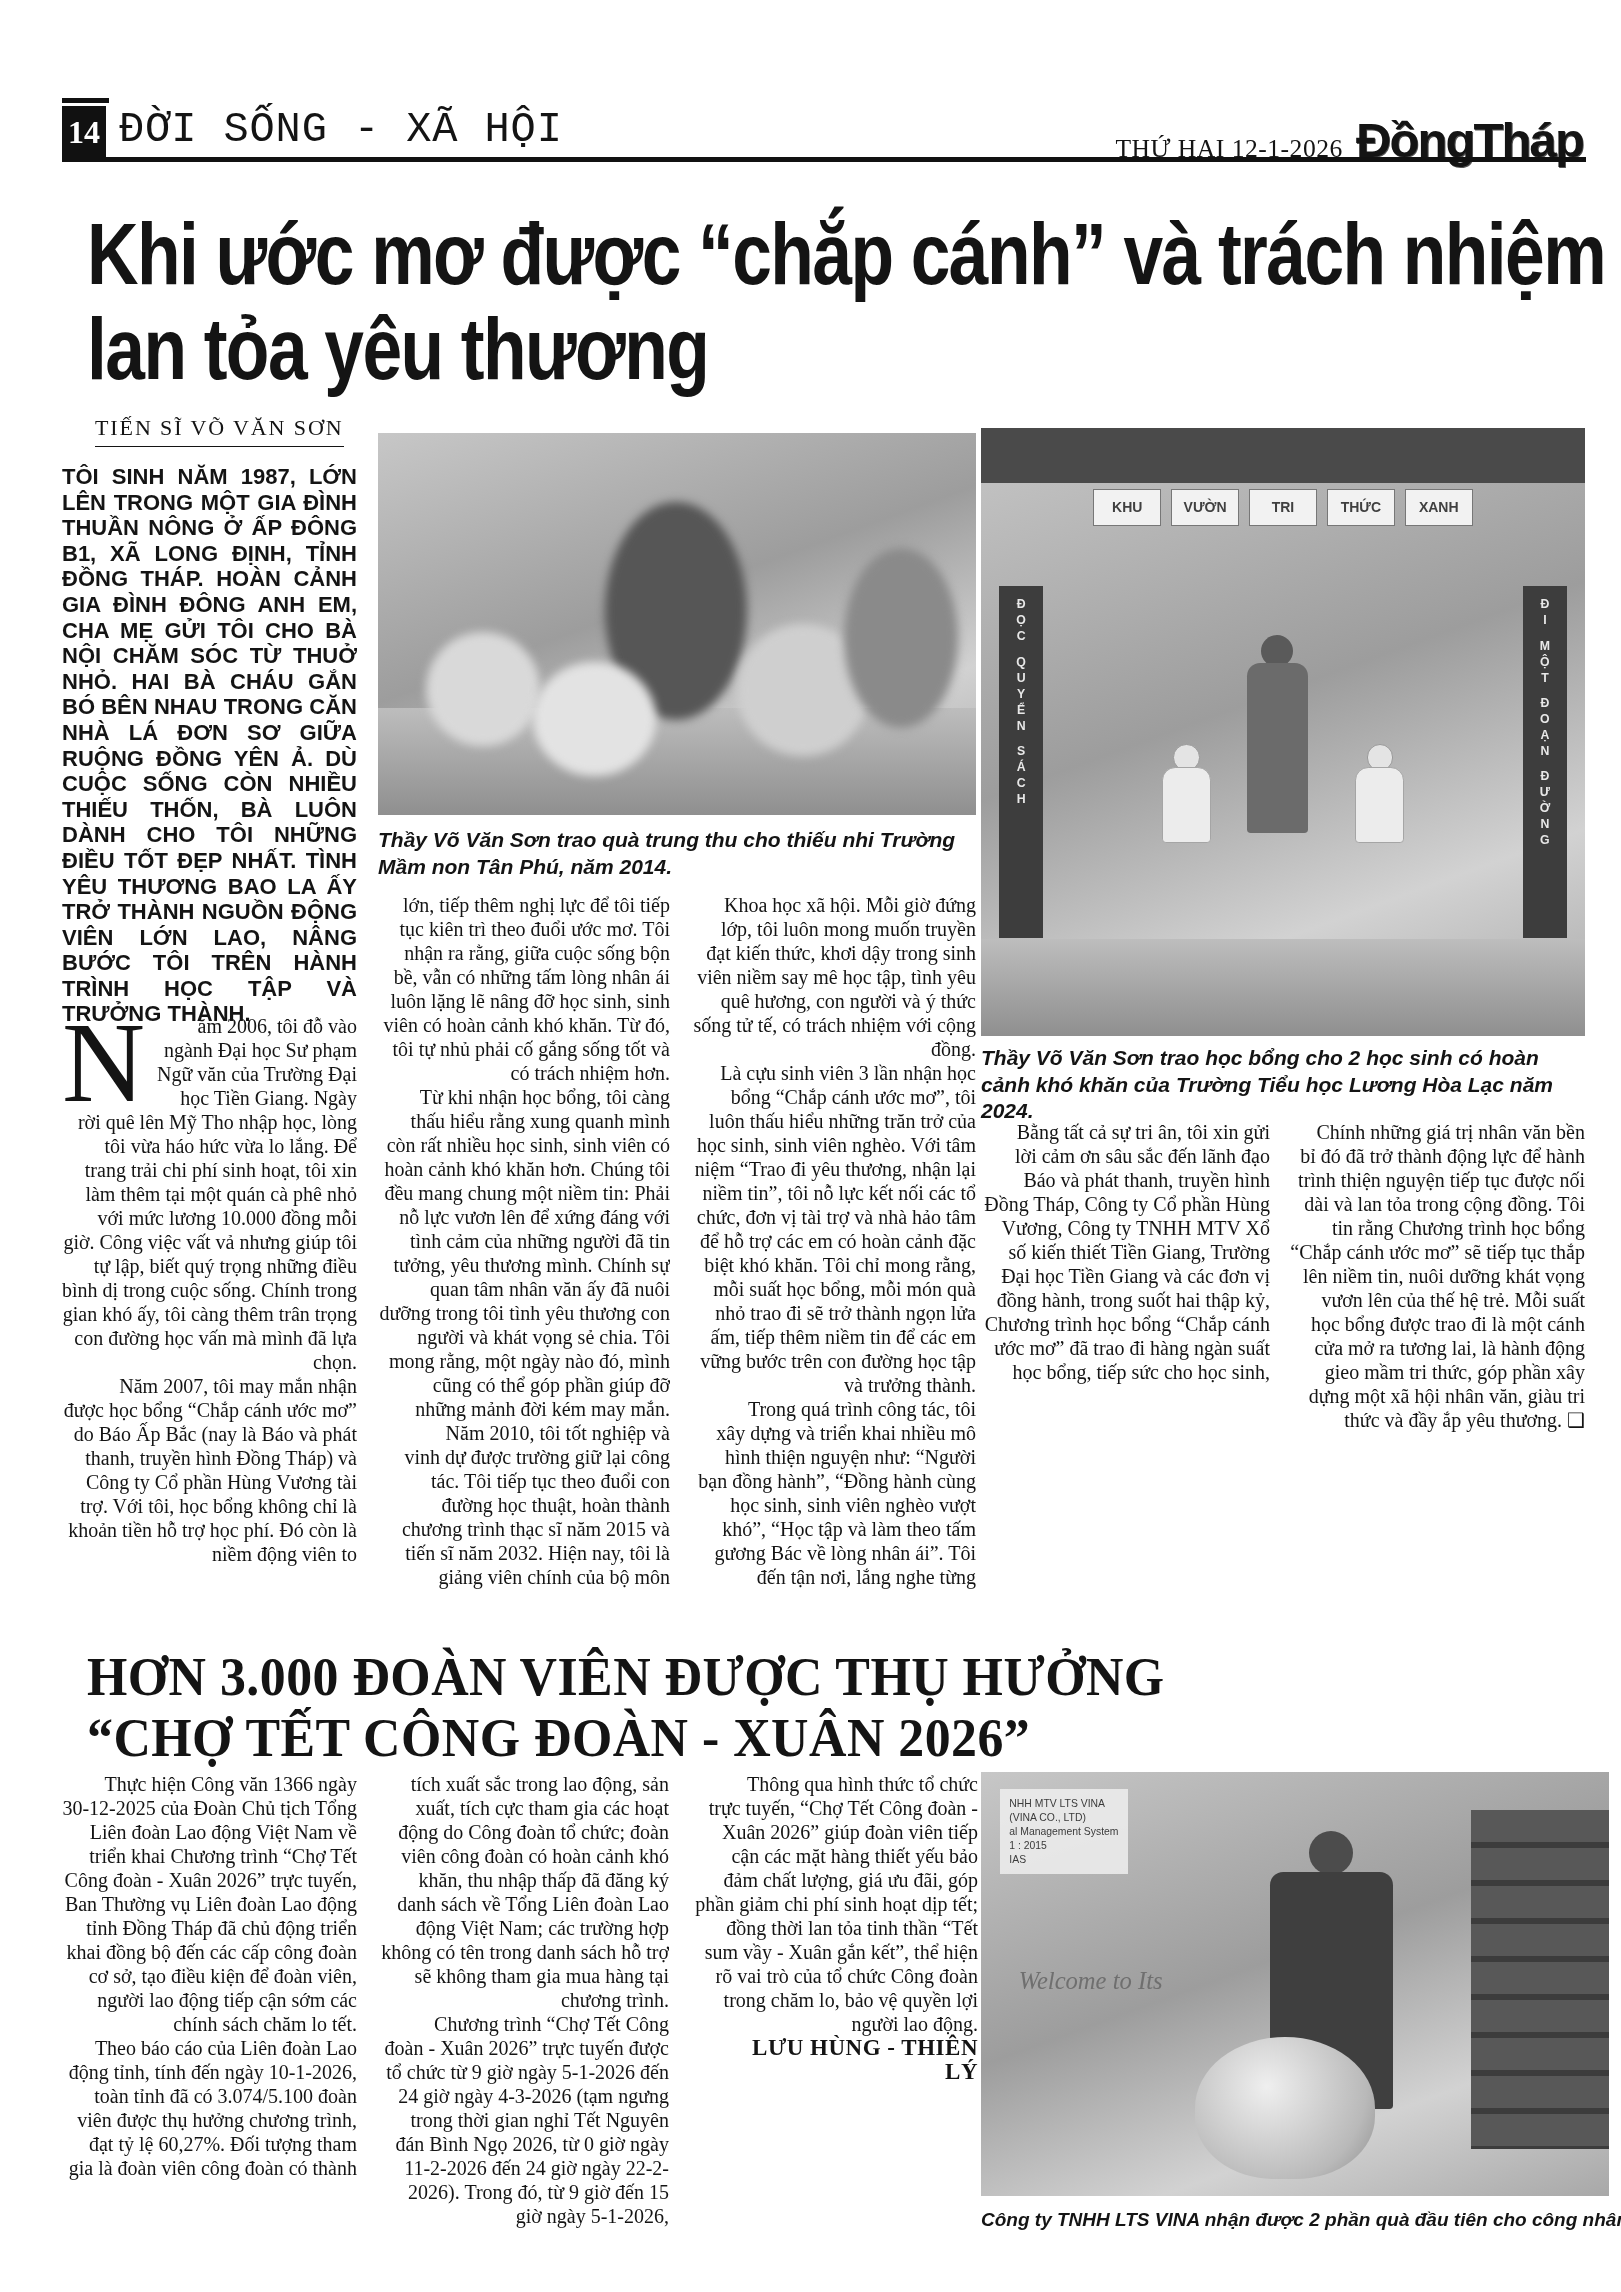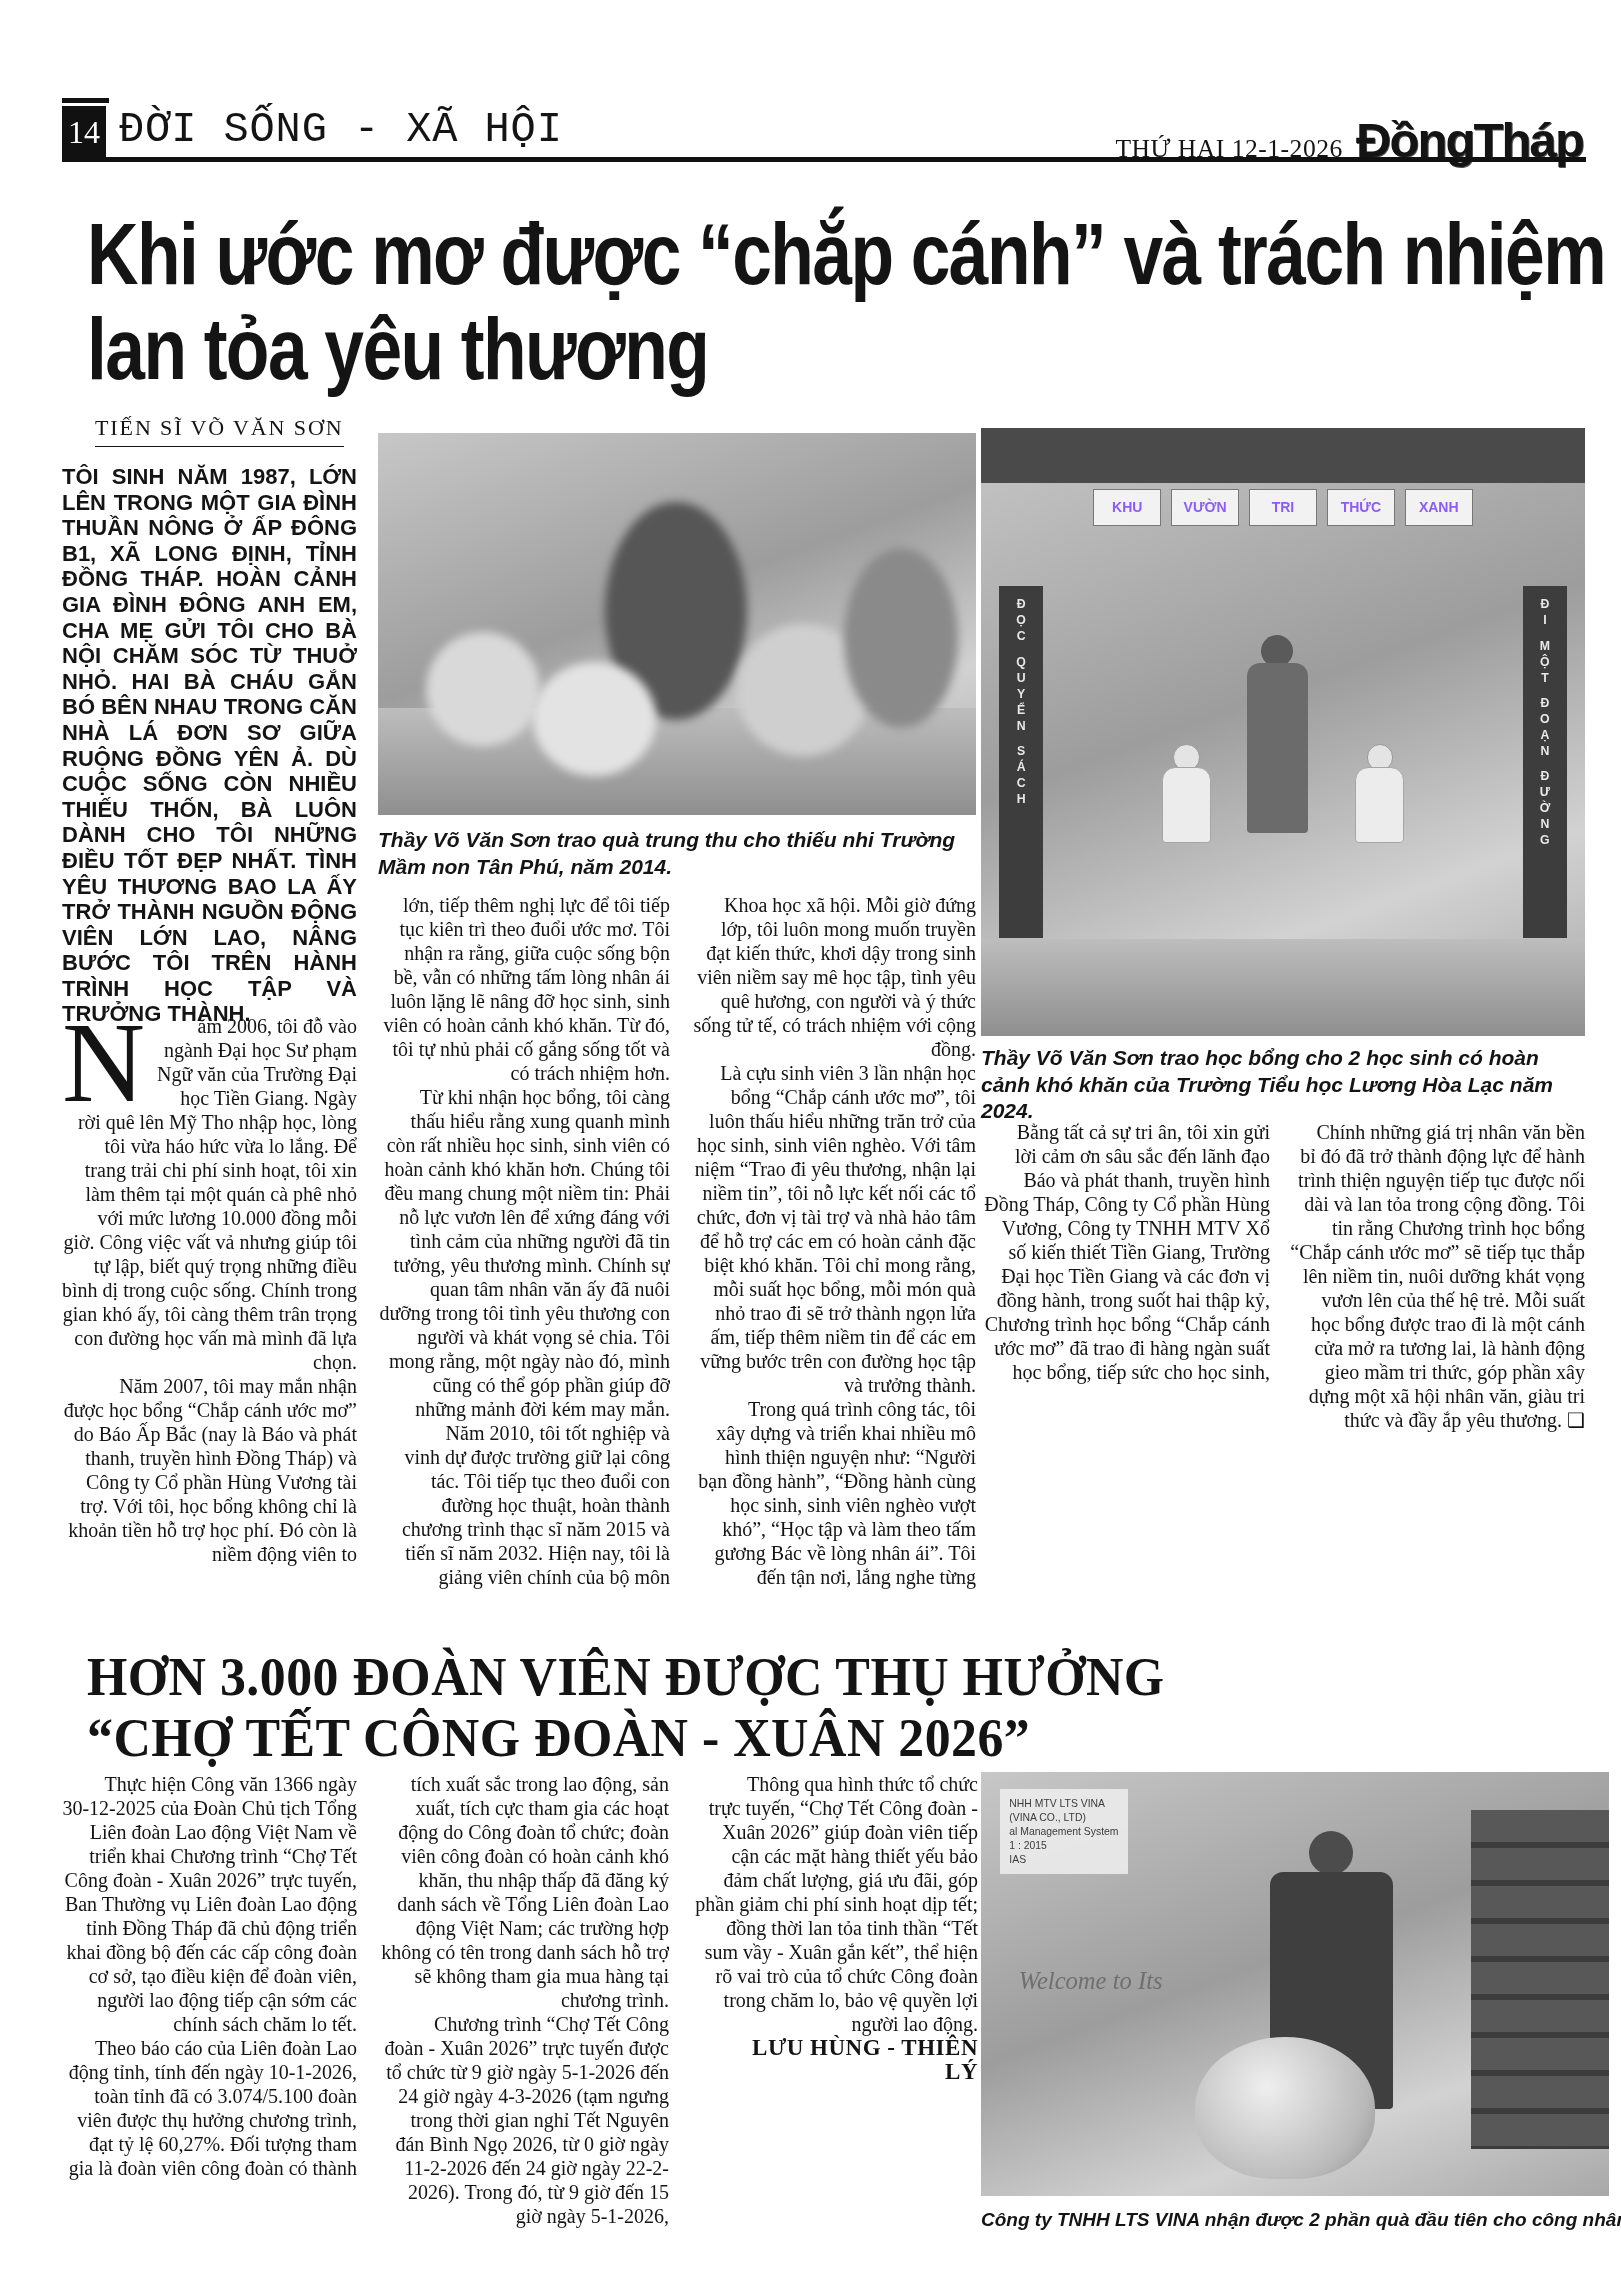--- a/index.html
+++ b/index.html
@@ -1,20 +1,20 @@
 <!DOCTYPE html>
 <html style="font-size:15px"><head>
 <meta charset="utf-8">
 <style>
   html,body{margin:0;padding:0;background:#e0e0e0;}
   .page{position:relative;width:1621px;height:2292px;background:#ffffff;color:#141414;
         font-family:"Liberation Serif",serif;overflow:hidden;}
   
   .numbox{position:absolute;left:62px;top:106px;width:44px;height:53px;background:#111;
-          color:#fff;font-size:32px;font-weight:normal;display:flex;align-items:center;justify-content:center;}
+          color:#fff;font-size:32px;font-weight:bold;display:flex;align-items:center;justify-content:center;}
   .numbar{position:absolute;left:62px;top:98px;width:47px;height:4.7px;background:#111;}
   .section-title{position:absolute;left:119px;top:106px;font-size:42px;letter-spacing:0.9px;
                  font-family:Liberation Mono, monospace;}
   .header-right{position:absolute;right:38px;top:112px;display:flex;align-items:baseline;gap:13.2px;}
   .header-date{font-size:25.6px;letter-spacing:0.5px;}
   .brand{font-family:"Liberation Sans",sans-serif;font-weight:bold;font-size:49px;letter-spacing:-1.9px;
          text-shadow:0.9px 0.9px 0 #555;}
   .header-rule{position:absolute;left:62px;top:157px;width:1524px;height:4.7px;background:#111;}
   
   .h1-wrap{position:absolute;left:87px;top:206px;transform:scaleX(0.82);transform-origin:left top;
@@ -37,21 +37,21 @@
   .dropcap{float:left;font-size:115px;line-height:93px;padding:1.9px 9.5px 0 0;font-family:"Liberation Serif",serif;}
   
   .photo{position:absolute;overflow:hidden;background:linear-gradient(160deg,#c7c7c7,#9d9d9d 45%,#d2d2d2 75%,#a8a8a8);}
   .ph1{left:378px;top:433px;width:598px;height:382px;}
   .ph2{left:981px;top:428px;width:604px;height:608px;}
   .ph3{left:981px;top:1772px;width:604px;height:424px;padding-left:24px;}
   .blob{position:absolute;border-radius:50%;filter:blur(4.7px);}
   .floor{position:absolute;left:0;right:0;bottom:0;height:28%;background:linear-gradient(#bdbdbd,#8f8f8f);}
   .roof{position:absolute;left:0;right:0;top:0;height:9%;background:#4a4a4a;}
   .bannerrow{position:absolute;left:6%;top:10%;width:88%;display:flex;gap:9.5px;justify-content:center;}
-  .bannercard{background:#f2f2f2;border:1.9px solid #777;color:#8b5cf6;font-family:"Liberation Sans",sans-serif;
+  .bannercard{background:#f2f2f2;border:1.9px solid #777;color:#404040;font-family:"Liberation Sans",sans-serif;
               font-weight:bold;font-size:14px;padding:9.5px 5.7px;min-width:55px;text-align:center;}
   .vbanner{position:absolute;top:26%;width:44px;height:56%;background:#3d3d3d;color:#e8e8e8;
            display:flex;flex-direction:column;align-items:center;justify-content:flex-start;gap:9.5px;
            font-family:"Liberation Sans",sans-serif;font-weight:bold;font-size:12.3px;padding-top:11.4px;}
   .vbanner span{writing-mode:vertical-rl;text-orientation:upright;letter-spacing:1.9px;}
   .vb-left{left:3%;} .vb-right{right:3%;}
   .figure{position:absolute;}
   .fig-head{width:32px;height:32px;border-radius:50%;background:#5a5a5a;margin:0 auto;}
   .fig-body{width:61px;height:104px;border-radius:13.2px 13.2px 3.8px 3.8px;background:#6b6b6b;margin-top:-3.8px;}
   .fig-sm .fig-head{width:24.6px;height:24.6px;background:#e4e4e4;border:0.9px solid #999;}

